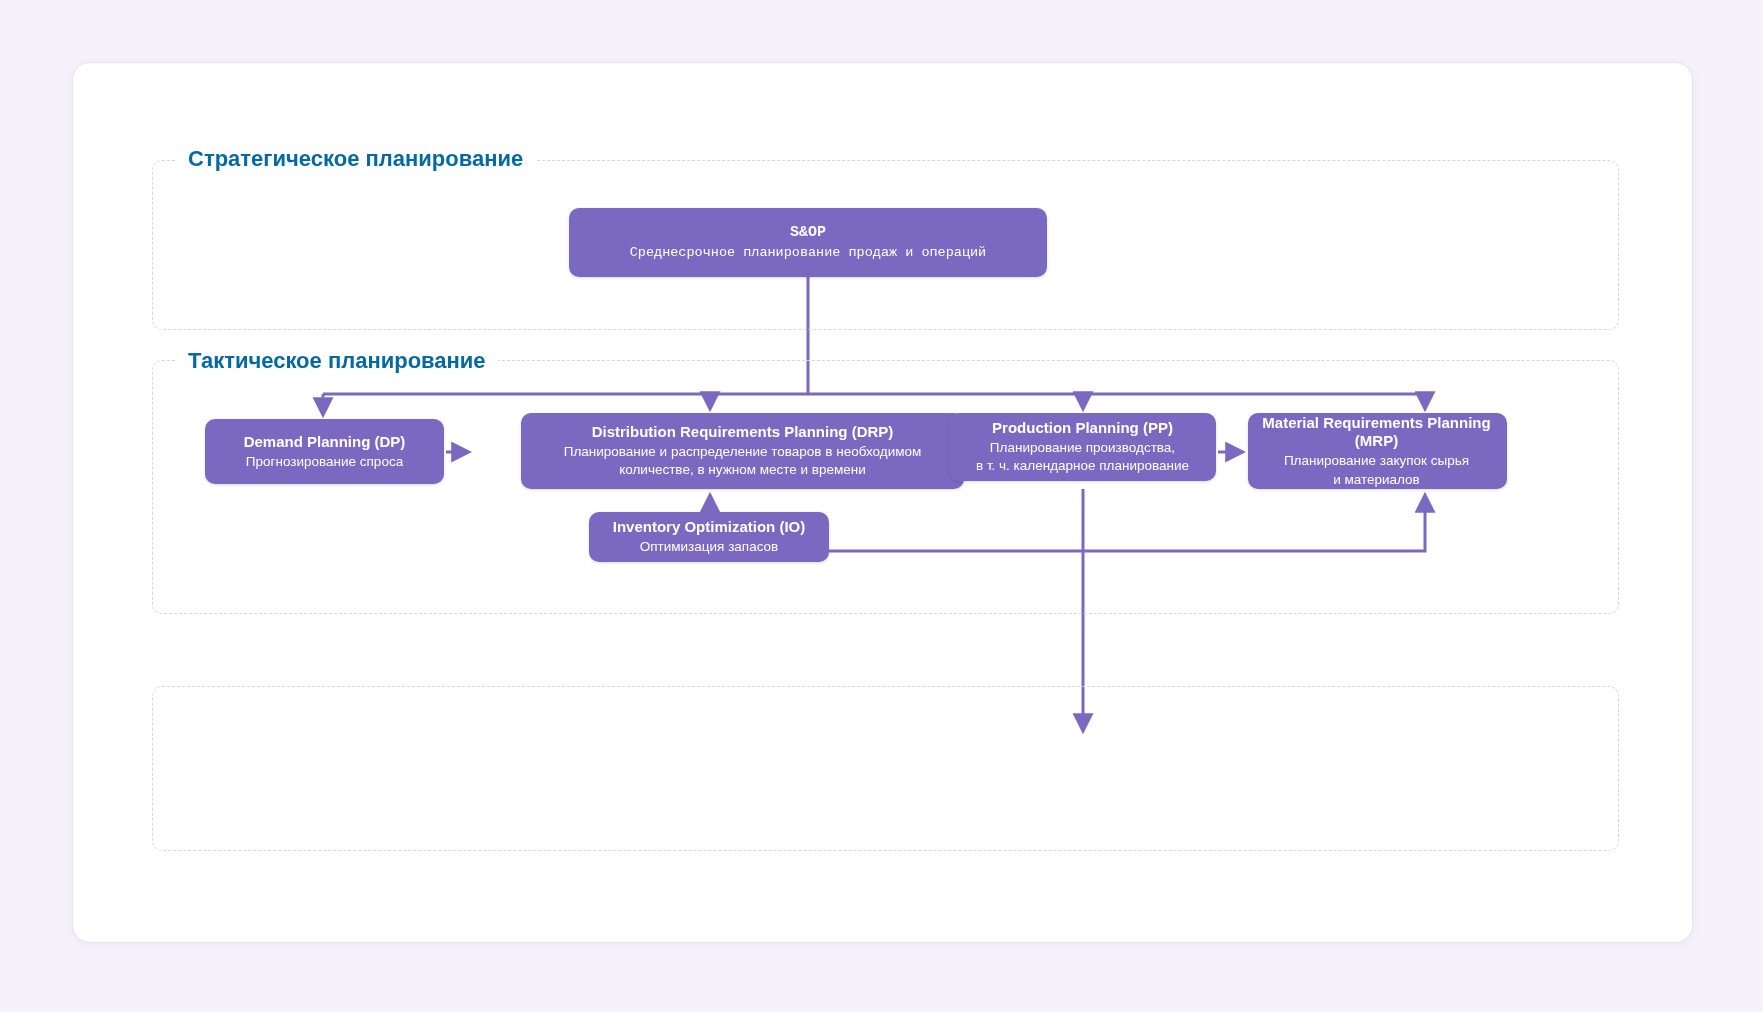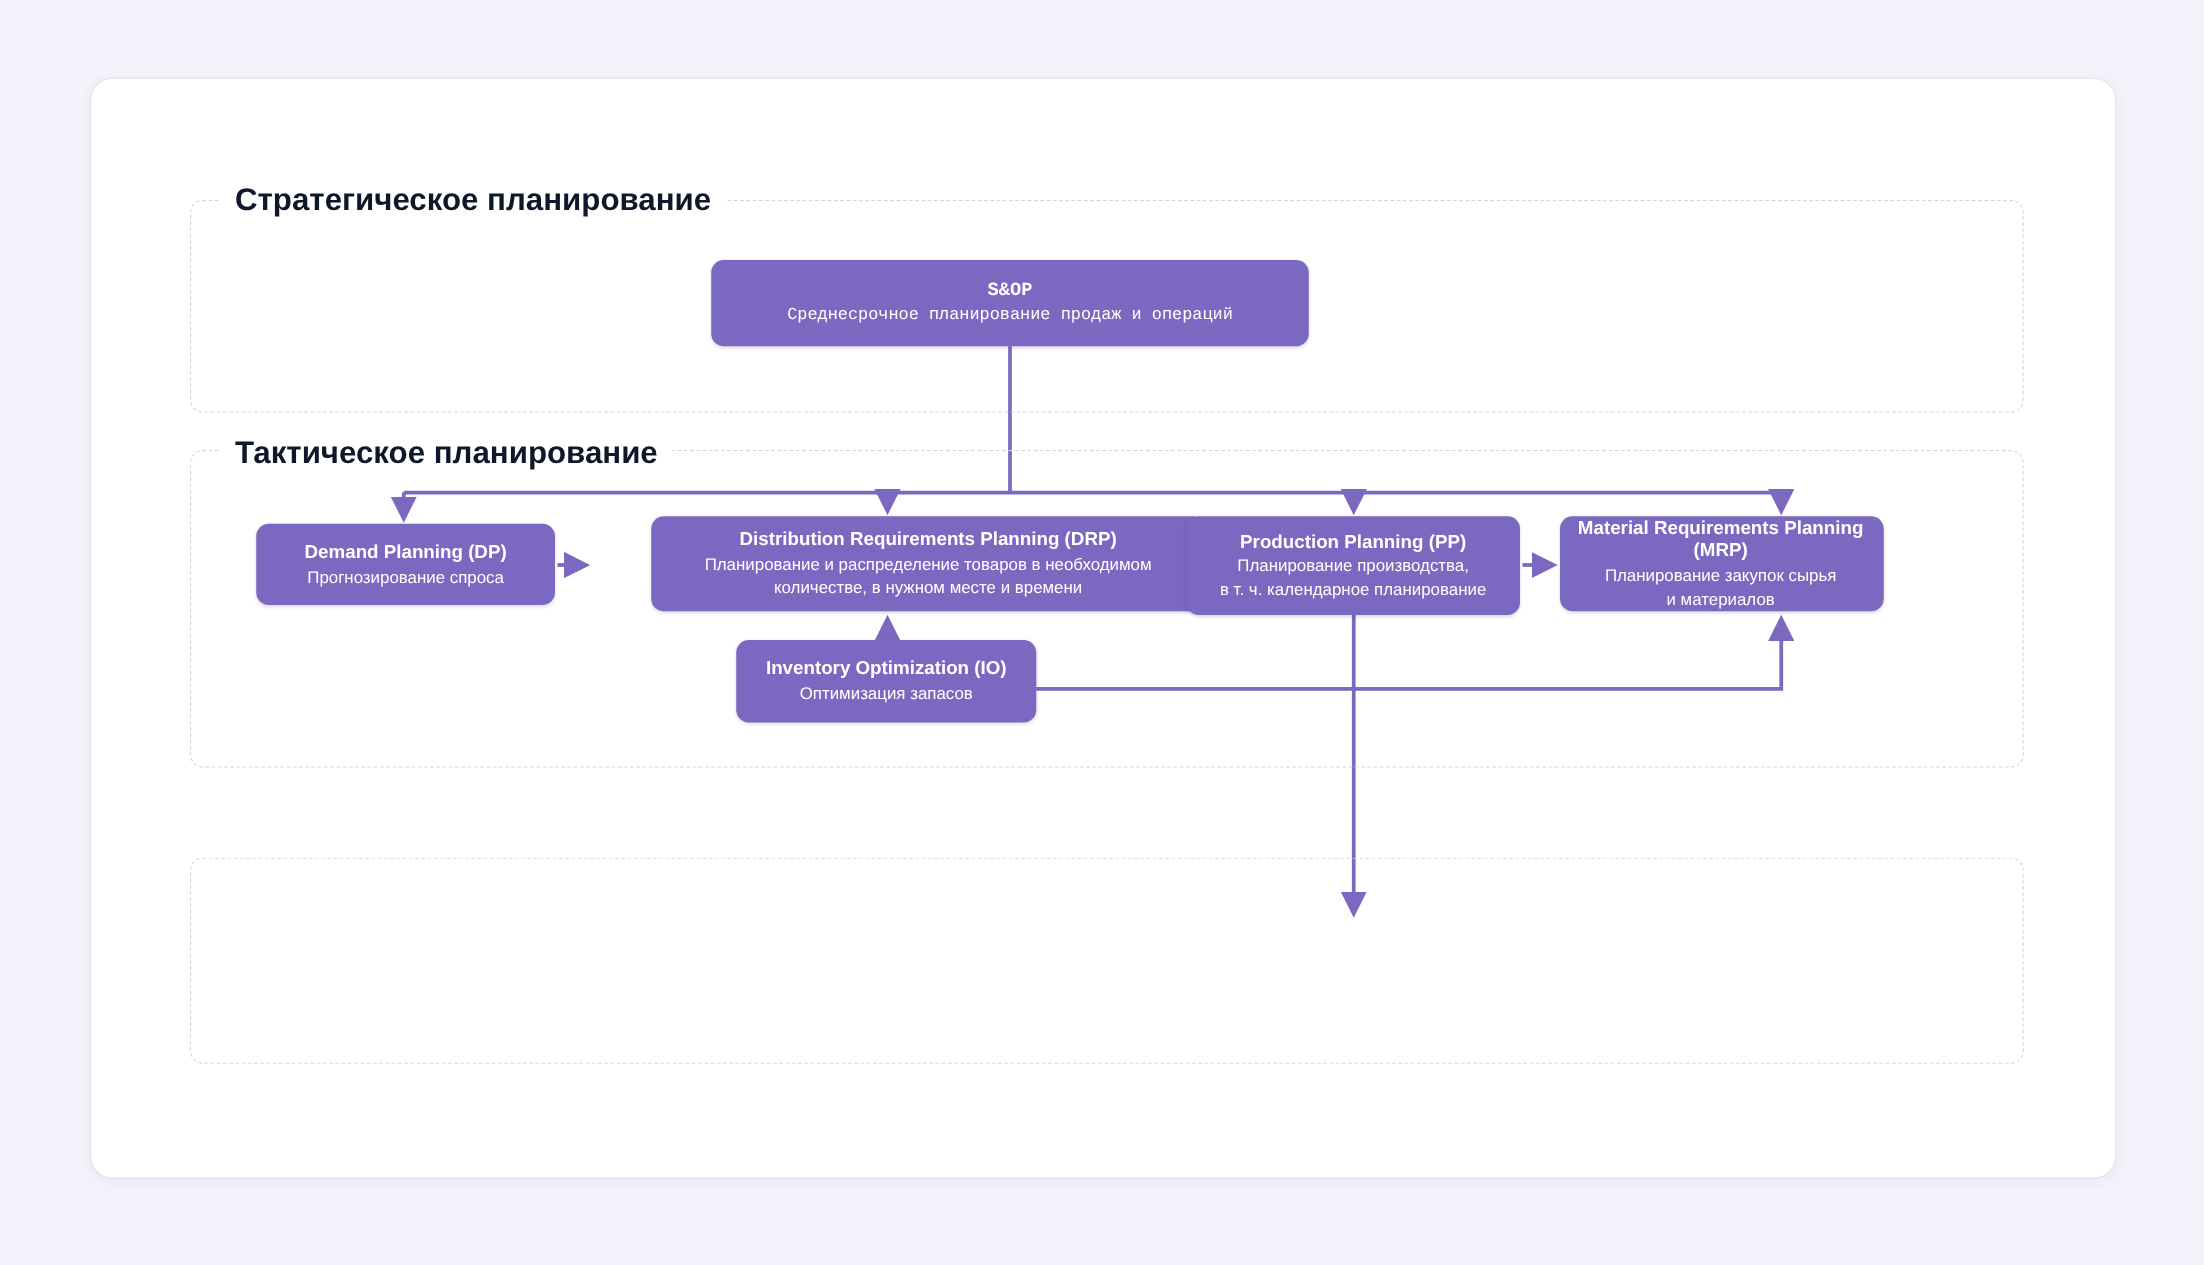--- a/index.html
+++ b/index.html
@@ -27,22 +27,22 @@
 
   
   .section {
     position: absolute;
     border: 1px dashed #d8d6dd;
     border-radius: 10px;
   }
   .section-title {
     position: absolute;
     background: #ffffff;
-    color: #0f172a;
-    font-size: 25px;
+    color: #0369a1;
+    font-size: 22px;
     font-weight: bold;
     line-height: 1;
     padding: 0 12px;
     white-space: nowrap;
   }
 
   #sec-strategic  { left: 152px; top: 160px; width: 1467px; height: 170px; }
   #ttl-strategic  { left: 176px; top: 148px; }
 
   #sec-tactical   { left: 152px; top: 360px; width: 1467px; height: 254px; }
@@ -76,23 +76,23 @@
   .node .s {
     font-size: 13.5px;
     font-weight: normal;
     line-height: 1.3;
     margin-top: 1px;
   }
 
   #n-sop   { left: 569px;  top: 208px; width: 478px; height: 69px; font-family: Liberation Mono, monospace; }
   #n-dp    { left: 205px;  top: 419px; width: 239px; height: 65px; }
   #n-drp   { left: 474px;  top: 413px; width: 443px; height: 76px; margin-left: 47px; }
-  #n-pp    { left: 949px;  top: 413px; width: 267px; height: 79px; }
+  #n-pp    { left: 949px;  top: 413px; width: 267px; height: 68px; }
   #n-mrp   { left: 1248px; top: 413px; width: 259px; height: 76px; padding-left: 12px; }
-  #n-io    { left: 589px;  top: 512px; width: 240px; height: 66px; }
+  #n-io    { left: 589px;  top: 512px; width: 240px; height: 50px; }
   #n-sched { left: 949px;  top: 735px; width: 274px; height: 67px; }
 </style>
 </head>
 <body>
 
 <div id="root">
 
   <div class="card"></div>
 
   <svg class="edges" viewBox="0 0 1763 1012" width="1763" height="1012">

